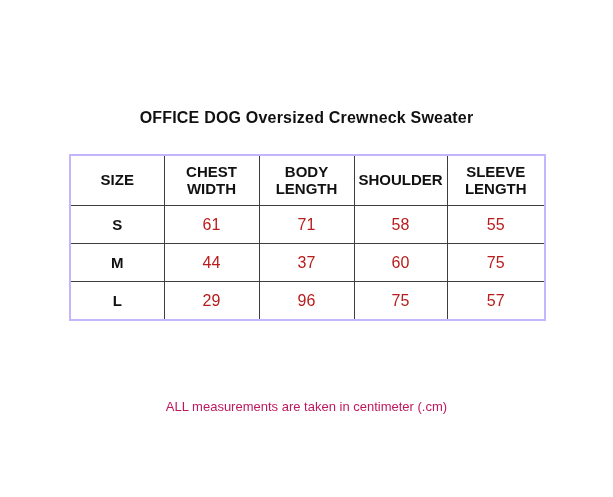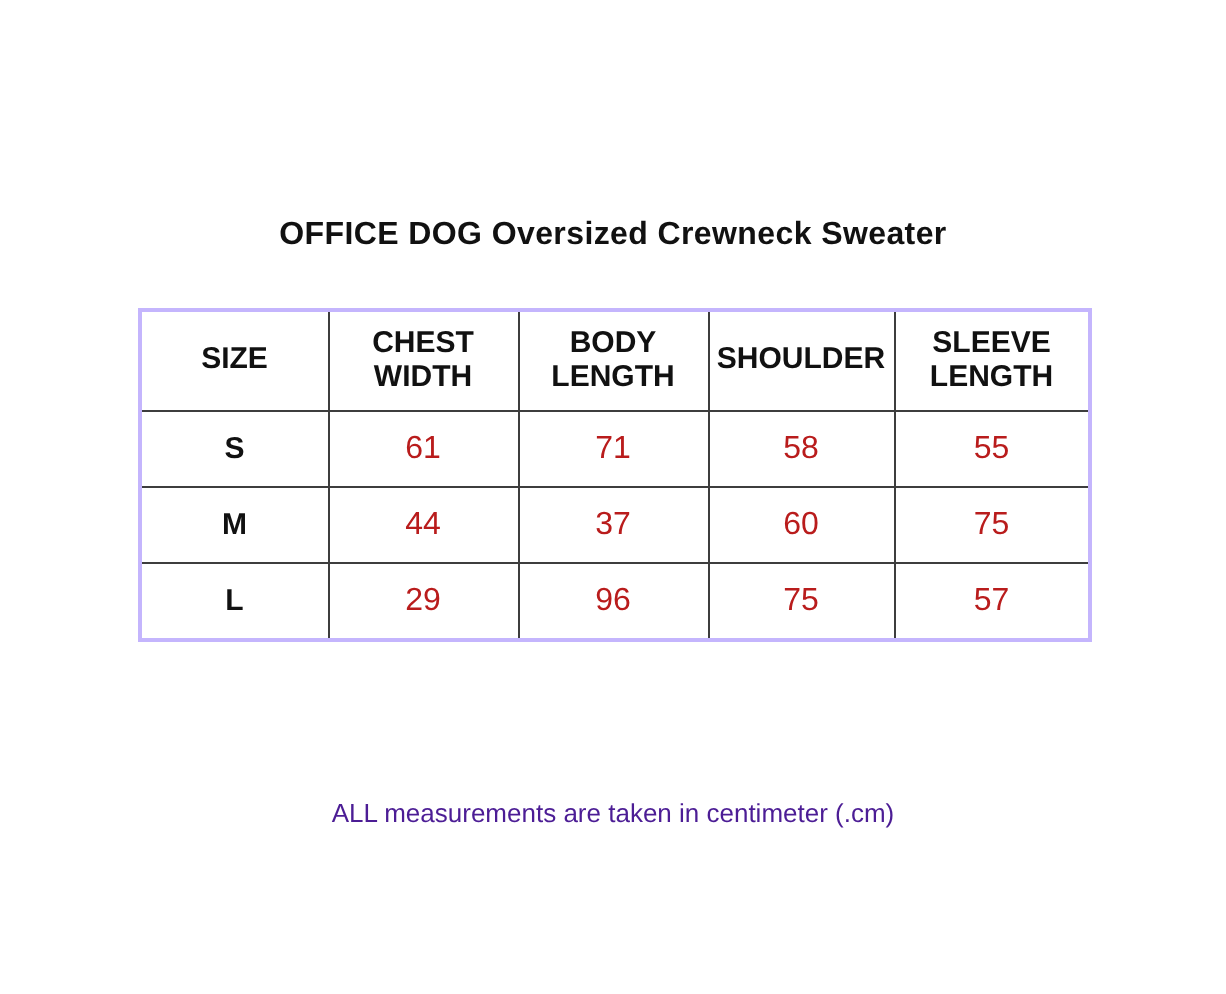--- a/index.html
+++ b/index.html
@@ -61,21 +61,21 @@
     font-size: 15px;
     color: #111111;
   }
   .footnote {
     position: absolute;
     top: 399px;
     left: 0;
     width: 613px;
     text-align: center;
     font-size: 13px;
-    color: #4c1d95;
+    color: #be185d;
   }
 </style>
 </head>
 <body>
 
 <div>
 
   <div class="page-title">OFFICE DOG Oversized Crewneck Sweater</div>
 
   <table class="size-table">

